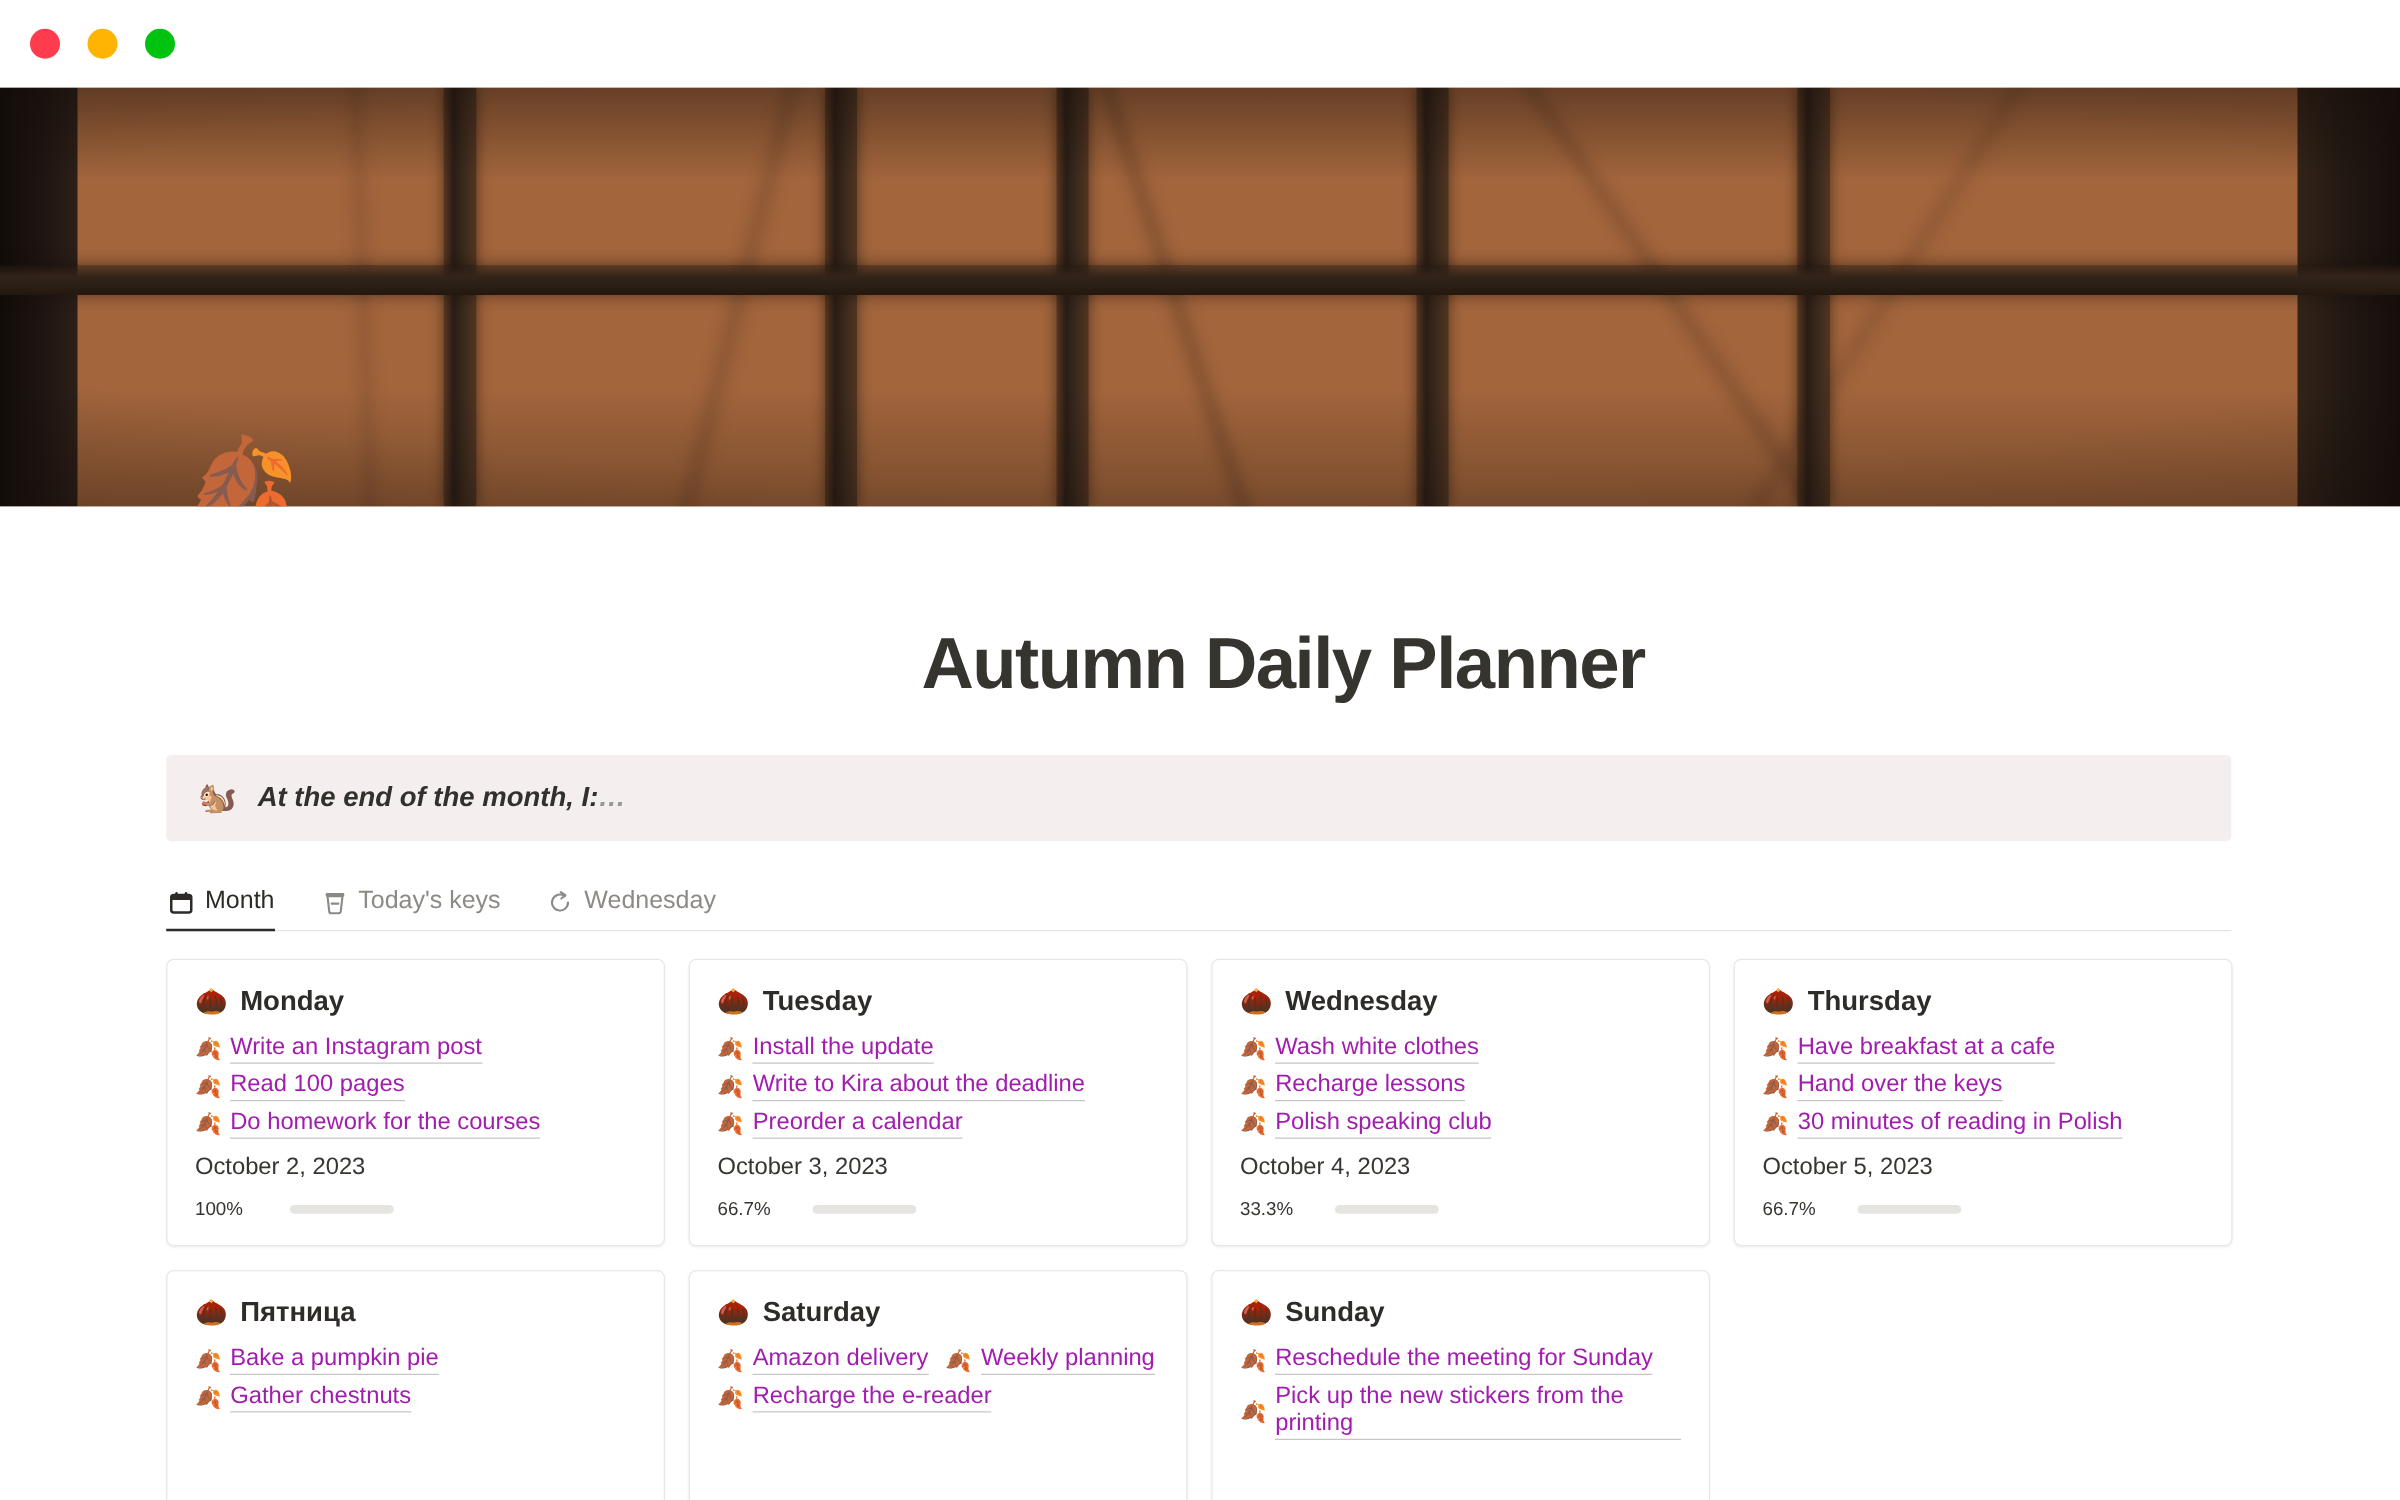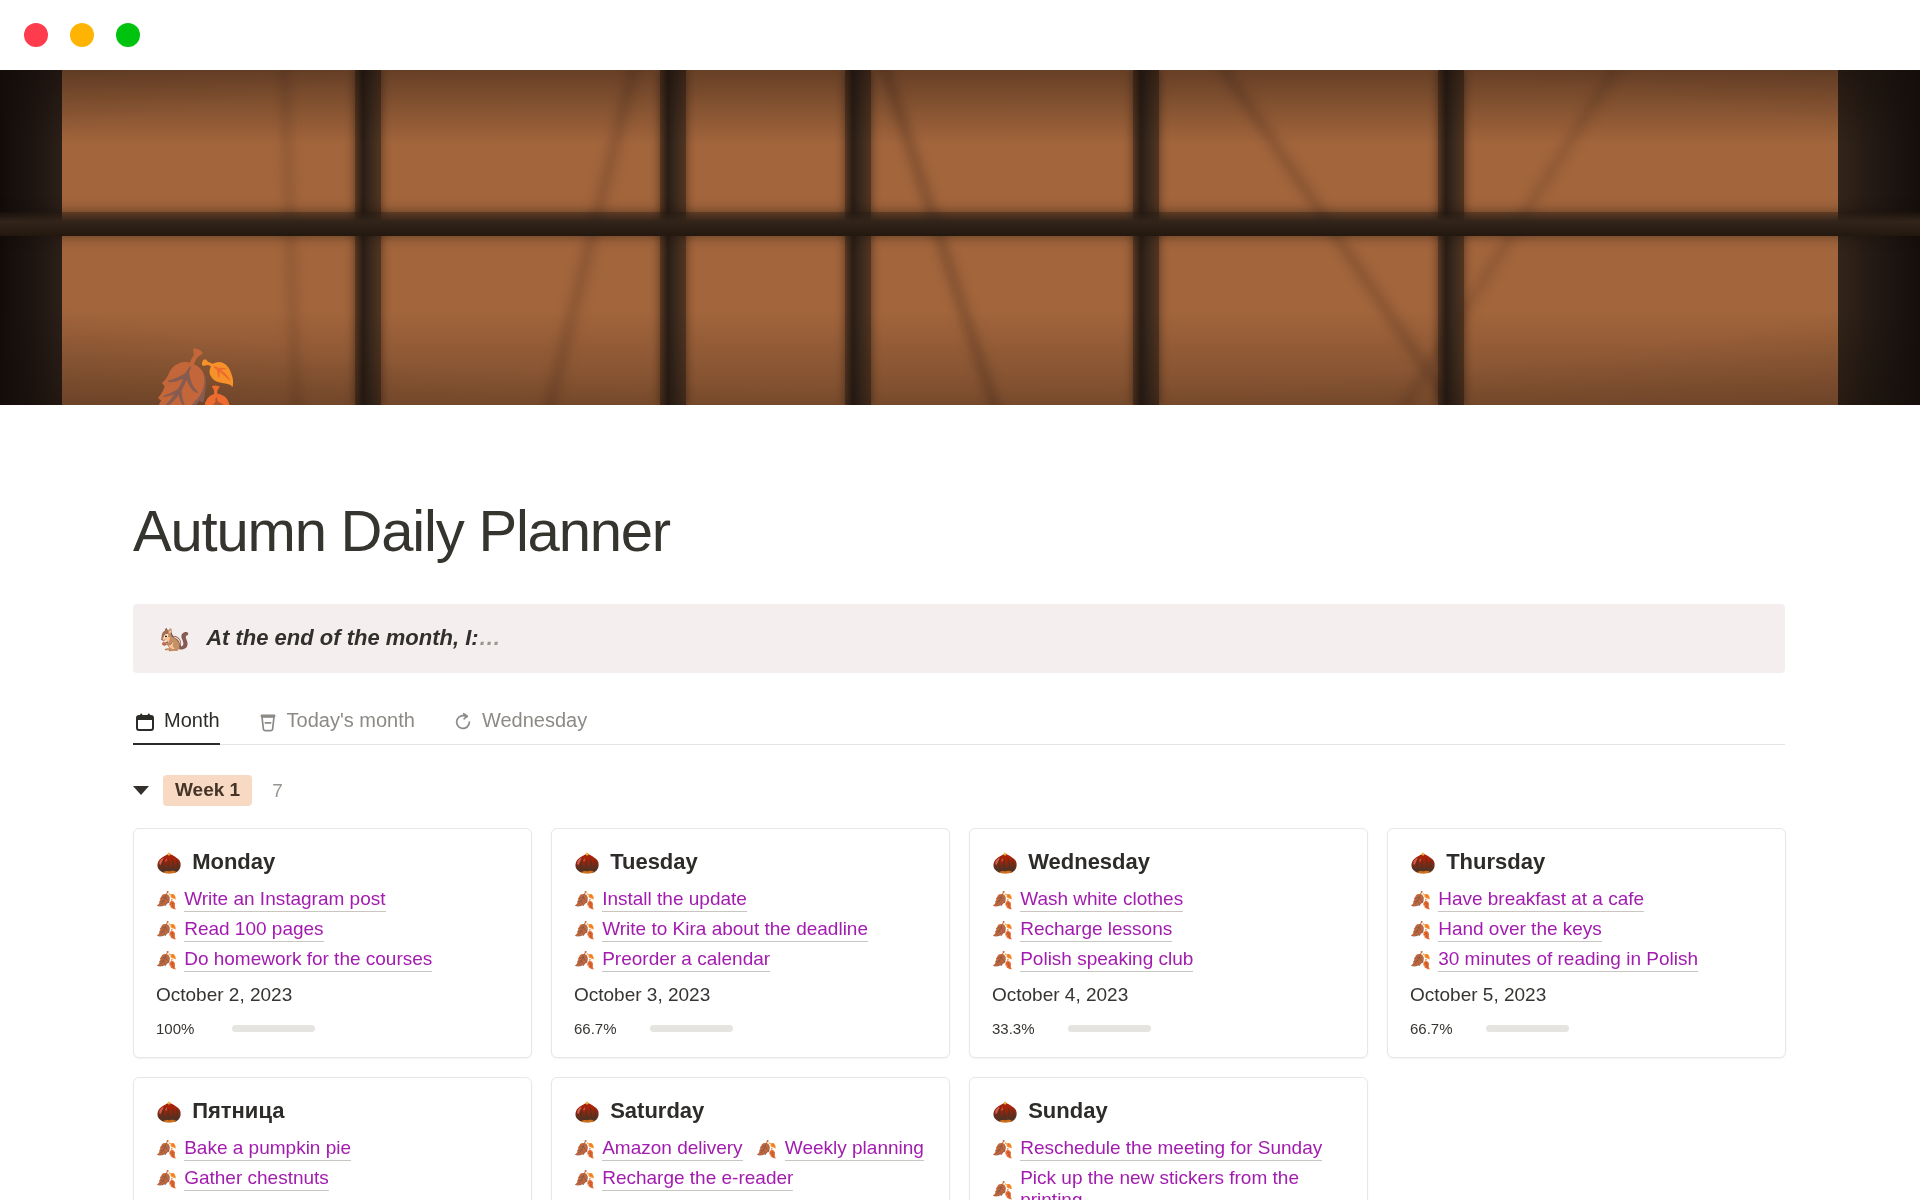--- a/index.html
+++ b/index.html
@@ -95,23 +95,24 @@
   }
 
   
   .page {
     position: relative;
     background: #ffffff;
     padding: 0 0 0 0;
   }
 
   .page-title {
-    font-size: 58px; font-weight: normal;
+    font-size: 58px; font-weight: bold;
     color: #36342f; letter-spacing: -1.2px;
     margin: 92px 0 0 133px;
+    text-align: center;
   }
 
   .callout {
     margin: 40px 0 0 133px;
     width: 1652px;
     background: #f4efee;
     border-radius: 4px;
     padding: 21px 26px 22px 26px;
     display: flex; align-items: center; gap: 16px;
   }
@@ -263,38 +264,33 @@
       <span>Month</span>
     </div>
     <div class="tab">
       <span>
         <svg width="20" height="20" viewBox="0 0 20 20" fill="none">
           <path d="M4 5h12l-1.4 12.2a1.6 1.6 0 0 1-1.6 1.4H7a1.6 1.6 0 0 1-1.6-1.4L4 5z" stroke="#8d8a86" stroke-width="1.7" stroke-linejoin="round"></path>
           <rect x="2.6" y="2.4" width="14.8" height="2.9" rx="1" fill="#8d8a86"></rect>
           <rect x="6.5" y="10" width="7" height="1.7" rx=".8" fill="#8d8a86"></rect>
         </svg>
       </span>
-      <span>Today's month</span>
+      <span>Today's keys</span>
     </div>
     <div class="tab">
       <span>
         <svg width="20" height="20" viewBox="0 0 20 20" fill="none">
           <path d="M16.4 10a6.4 6.4 0 1 1-2.6-5.15" stroke="#8d8a86" stroke-width="1.7" stroke-linecap="round"></path>
           <path d="M10.6 1.7l3.7 2.5-3.2 2.6" stroke="#8d8a86" stroke-width="1.7" stroke-linecap="round" stroke-linejoin="round"></path>
         </svg>
       </span>
       <span>Wednesday</span>
     </div>
   </div>
 
-  <div class="week-row">
-    <span class="week-caret"></span>
-    <span class="week-badge" style="background: rgb(247, 217, 196);">Week 1</span>
-    <span class="week-count">7</span>
-  </div>
 
   <div class="grid">
 
     <div class="card">
       <div class="card-head">
         <span class="card-emoji">🌰</span>
         <span class="card-day">Monday</span>
       </div>
       <div class="tasks">
         <span class="task">

